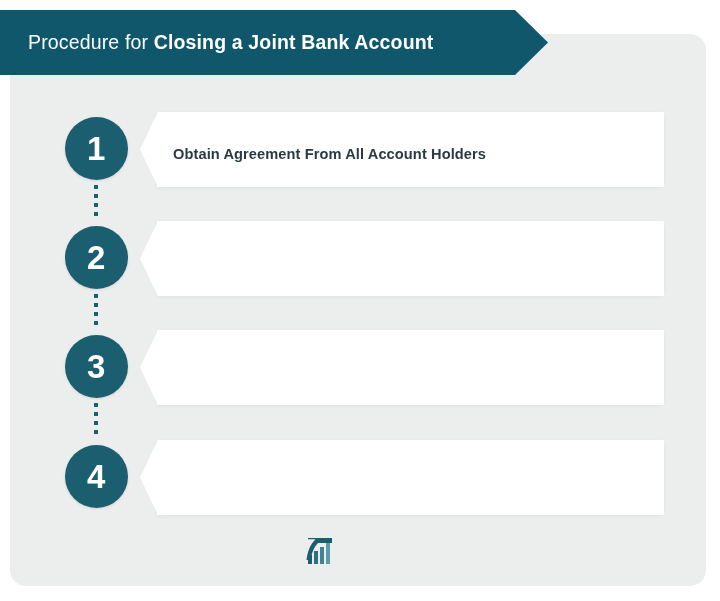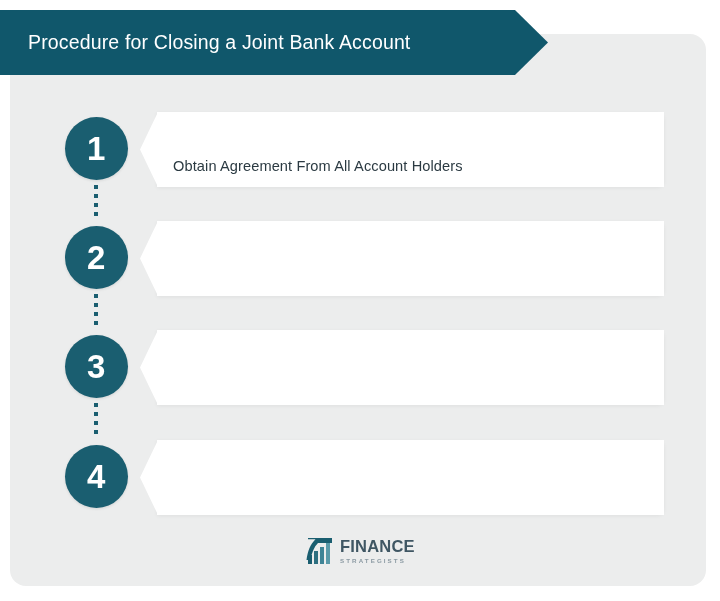--- a/index.html
+++ b/index.html
@@ -46,21 +46,21 @@
   }
   .header-title {
     margin-left: 28px;
     font-size: 19.5px;
     color: #ffffff;
     letter-spacing: 0.15px;
     white-space: nowrap;
     font-weight: 400;
   }
   .header-title .title-strong {
-    font-weight: 400;
+    font-weight: 700;
   }
 
   
   .steps {
     position: absolute;
     left: 0;
     top: 0;
     width: 720px;
     height: 601px;
   }
@@ -128,26 +128,26 @@
     top: 1px;
     width: 507px;
     height: 75px;
     background: #ffffff;
     border-radius: 0 7px 7px 0;
     box-shadow: 0 1px 4px rgba(0,0,0,0.06);
   }
   .card-text {
     position: absolute;
     left: 173px;
-    top: 16px;
+    top: 4px;
     height: 77px;
     display: flex;
     align-items: center;
     font-size: 14.6px;
-    font-weight: 400;
+    font-weight: 700;
     color: #2b3a42;
     letter-spacing: 0.1px;
     white-space: nowrap;
   }
 
   
   .logo {
     position: absolute;
     left: 305px;
     top: 535px;
@@ -235,19 +235,15 @@
   </div>
 
   <div class="logo">
     <svg class="logo-mark" viewBox="0 0 30 28">
       <path d="M3 1 L27 1 L27 6 L13 6 C9 10 6.5 16 5.5 23 L1.5 23 C2.5 14 5.5 7 10.5 2.2 L3 2.2 Z" fill="#1a5e70"></path>
       <rect x="3" y="18" width="4" height="9" fill="#1a5e70"></rect>
       <rect x="9" y="14" width="4" height="13" fill="#2d6f80"></rect>
       <rect x="15" y="10" width="4" height="17" fill="#3f8496"></rect>
       <rect x="21" y="6" width="4" height="21" fill="#5a9aa9"></rect>
     </svg>
-    <div class="logo-text">
-      <div class="logo-name">FINANCE</div>
-      <div class="logo-sub">STRATEGISTS</div>
-    </div>
   </div>
 
 </div>
 
 </body></html>

